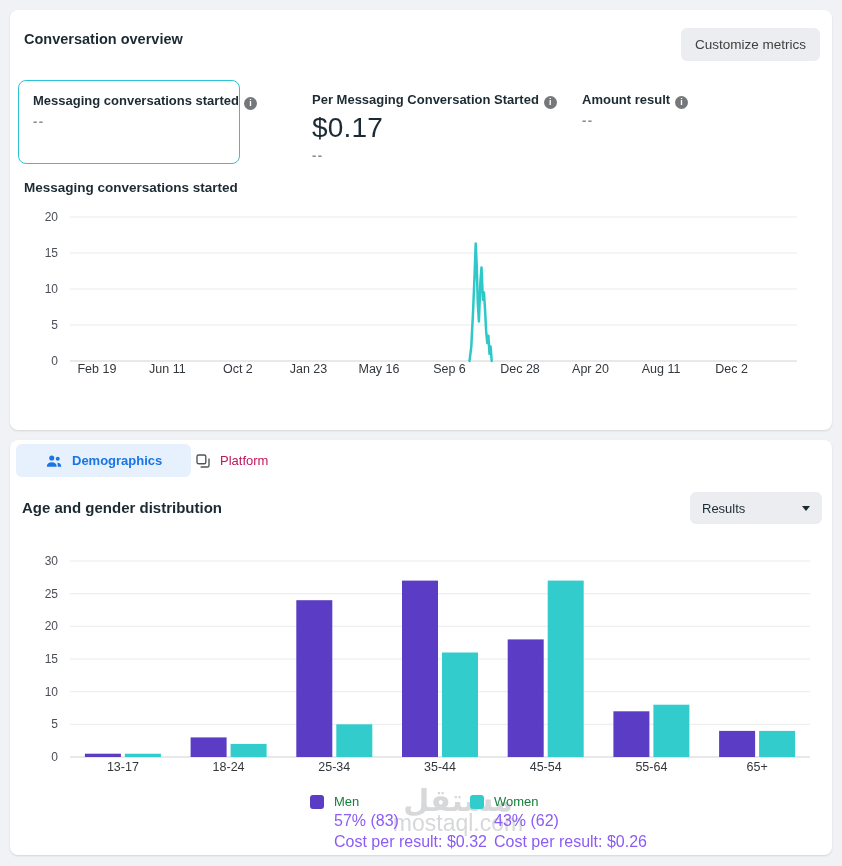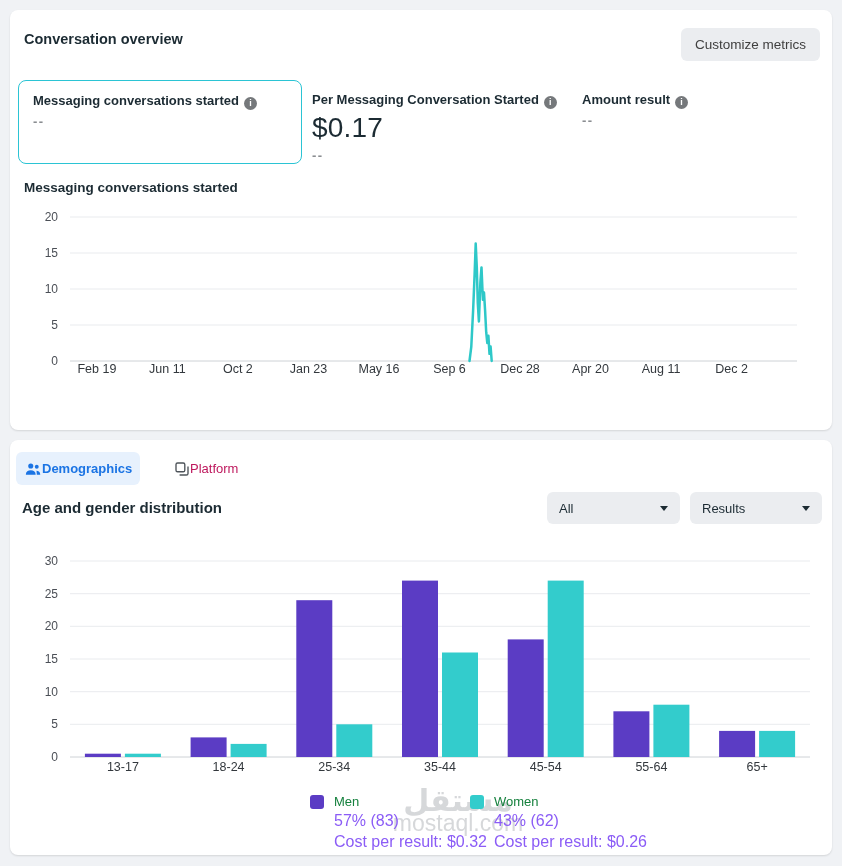--- a/index.html
+++ b/index.html
@@ -24,43 +24,43 @@
     position:absolute; right:12px; top:18px;
     background:#ebedf0; border:none; border-radius:6px;
     padding:9px 14px; font-size:13.5px; color:#404040;
     font-family:inherit; cursor:pointer;
   }
 
   .metric-card {
     position:absolute; top:70px; height:84px; padding:12px 14px;
   }
   .metric-card.selected {
-    left:8px; width:284px;
+    left:8px; width:222px;
     border:1px solid #2bc4d4; border-radius:8px;
   }
   .metric-label { font-size:13px; font-weight:bold; white-space:nowrap; }
   .info-icon {
     display:inline-block; width:13px; height:13px; margin-left:5px;
     background:#75787b; color:#fff; border-radius:50%;
     font-size:9px; font-weight:bold; text-align:center; line-height:13px;
     vertical-align:-1px; font-style:normal;
   }
   .metric-value { font-size:28px; margin-top:3px; letter-spacing:0.2px; }
   .metric-delta { font-size:13px; color:#8a8d91; margin-top:4px; letter-spacing:1.5px; font-weight:bold; }
 
   .chart-title { position:absolute; left:14px; top:170px; font-size:13.5px; font-weight:bold; }
   #line-chart { position:absolute; left:0; top:196px; }
   #bar-chart  { position:absolute; left:0; top:103px; }
   .axis-tick  { font:12px "Liberation Sans",sans-serif; fill:#4b4f56; }
   .axis-label { font:12.5px "Liberation Sans",sans-serif; fill:#33383d; }
 
   .tab {
-    position:absolute; top:12px; height:33px;
-    display:flex; align-items:center; 
-    padding:0 8px; border-radius:6px; cursor:pointer;
+    position:absolute; top:4px; height:33px;
+    display:flex; align-items:center; gap:9px;
+    padding:0 29px; border-radius:6px; cursor:pointer;
     font-size:13px;
   }
   .tab.active { left:6px; background:#e7f1fd; color:#1b74e4; font-weight:bold; }
   .tab.inactive { left:156px; color:#be185d; }
 
   .agd-title { position:absolute; left:12px; top:59px; font-size:15px; font-weight:bold; }
 
   .dropdown {
     position:absolute; top:52px; height:32px;
     background:#ebedf0; border-radius:6px;
@@ -164,24 +164,20 @@
       <svg width="16" height="16" viewBox="0 0 20 20" fill="none" stroke="#4e545a" stroke-width="1.7">
         <rect x="2.5" y="2.5" width="11" height="11" rx="2"></rect>
         <path d="M7 17.5h8.5a2 2 0 0 0 2-2V7"></path>
       </svg>
     </span>
     <span>Platform</span>
   </div>
 
   <h3 class="agd-title">Age and gender distribution</h3>
 
-  <div class="dropdown" id="dd-all">
-    <span>All</span>
-    <span class="caret"></span>
-  </div>
   <div class="dropdown" id="dd-results">
     <span>Results</span>
     <span class="caret"></span>
   </div>
 
   <svg id="bar-chart" width="822" height="250">
       <line x1="60" y1="214.0" x2="800" y2="214.0" stroke="#ced2d6" stroke-width="1"></line>
       <text x="48" y="218.0" text-anchor="end" class="axis-tick">0</text>
       <line x1="60" y1="181.3" x2="800" y2="181.3" stroke="#e9ebee" stroke-width="1"></line>
       <text x="48" y="185.3" text-anchor="end" class="axis-tick">5</text>

